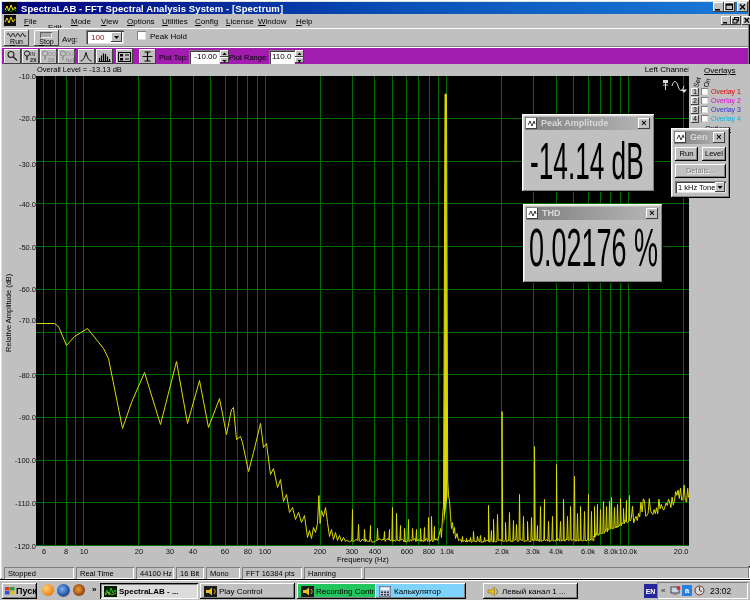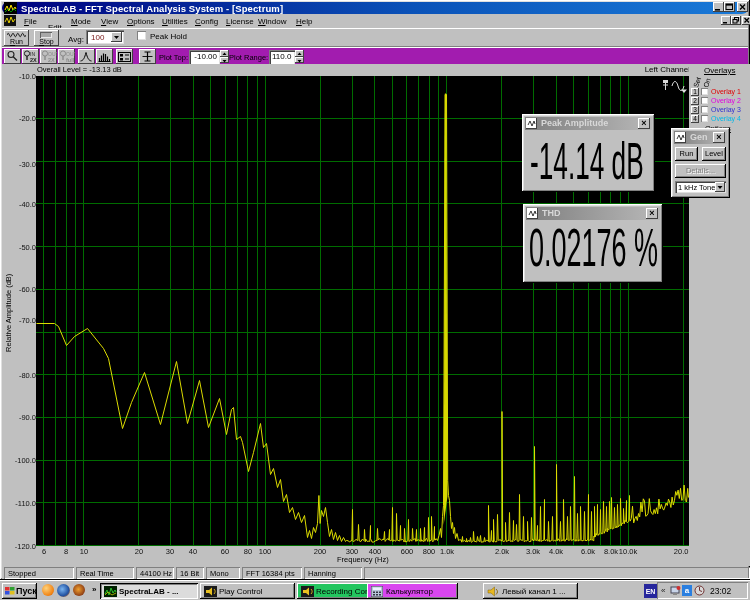--- a/index.html
+++ b/index.html
@@ -11,21 +11,21 @@
 .field{background:#fff;box-shadow:inset 1px 1px 0 #808080,inset 2px 2px 0 #404040,inset -1px -1px 0 #dfdfdf}
 .cell{box-shadow:inset 1px 1px 0 #808080,inset -1px -1px 0 #fff;padding:2px 4px;position:absolute;top:1px;height:12px;font-size:7.5px;color:#000;white-space:nowrap}
 .yl{position:absolute;right:0;width:56px;text-align:right;font-size:7.5px;color:#111}
 .xl{position:absolute;width:30px;text-align:center;font-size:7.5px;color:#111;top:0}
 .tb{position:absolute;font-size:8px}
 u{text-decoration:underline}
 </style></head>
 <body>
 <div class="raised abs" style="left:0;top:0;width:750px;height:580px"></div>
 
-<div class="abs" style="left:2px;top:2px;width:746px;height:12px;background:linear-gradient(to right,#00007e,#0a52b8 55%,#1a7ad8);border-radius:6px;">
+<div class="abs" style="left:2px;top:2px;width:746px;height:12px;background:linear-gradient(to right,#00007e,#0a52b8 55%,#1a7ad8);">
  <svg class="abs" style="left:2px;top:0px" width="13" height="12">
       <rect width="13" height="12" fill="#000"></rect>
       <polyline points="1,8 3,4 5,9 7,3 9,8 11,5 12,7" stroke="#ffe400" fill="none"></polyline>
       <polyline points="1,10 4,7 7,10 10,7 12,9" stroke="#00b400" fill="none" stroke-width="0.8"></polyline>
     </svg>
  <div class="abs" style="left:19px;top:1px;font-weight:bold;color:#fff;font-size:9.5px;letter-spacing:0.1px">SpectraLAB - FFT Spectral Analysis System - [Spectrum]</div>
  <div class="btn1 abs" style="left:711px;top:0px;width:11px;height:10px"><svg width="11" height="10">
         <rect x="2" y="7" width="5" height="1.6" fill="#000"></rect>
       </svg></div>
  <div class="btn1 abs" style="left:722px;top:0px;width:11px;height:10px"><svg width="11" height="10">
@@ -66,21 +66,21 @@
  <div class="btn1 abs" style="left:2px;top:1px;width:25px;height:16px">
    <svg class="abs" style="left:3px;top:1px" width="19" height="8">
         <path d="M0 4 Q1.2 0.5 2.4 4 T4.8 4 T7.2 4 T9.6 4 T12 4 T14.4 4 T16.8 4 T19 4" stroke="#000" fill="none" stroke-width="0.8"></path>
       </svg>
    <div class="abs" style="left:0;top:8px;width:25px;text-align:center;font-size:7px"><u>R</u>un</div>
  </div>
  <div class="btn1 abs" style="left:32px;top:1px;width:25px;height:16px">
    <div class="abs" style="left:6px;top:2px;width:12px;height:6px;background:#a8a8a8;box-shadow:inset 1px 1px 0 #606060,inset -1px -1px 0 #e8e8e8"></div>
    <div class="abs" style="left:0;top:8px;width:25px;text-align:center;font-size:7px"><u>S</u>top</div>
  </div>
- <div class="abs tb" style="left:66px;top:6px">Avg:</div>
+ <div class="abs tb" style="left:60px;top:6px">Avg:</div>
  <div class="field abs" style="left:84px;top:1px;width:38px;height:14px">
    <div class="abs" style="left:5px;top:3px;font-size:8px;color:#7a1a1a">100</div>
    <div class="btn1 abs" style="left:25px;top:2px;width:11px;height:10px"><svg width="11" height="10">
           <path d="M3 4l2.5 3L8 4z" fill="#000"></path>
         </svg></div>
  </div>
  <div class="abs" style="left:135px;top:2px;width:9px;height:9px;background:#fff;box-shadow:inset 1px 1px 0 #808080,inset -1px -1px 0 #dfdfdf"></div>
  <div class="abs tb" style="left:148px;top:3px">Peak Hold</div>
 </div>
 <div class="abs" style="left:2px;top:47px;width:746px;height:18px;background:#a21caf;border-top:1px solid #fff">
@@ -301,21 +301,21 @@
       <div class="abs" style="left:19px;top:4px;font-size:8px;font-weight:normal;white-space:nowrap;overflow:hidden;width:71px">Play Control</div>
     </div>
     <div class="abs" style="left:297px;top:2px;width:89px;height:16px;background:#22c55e;box-shadow:inset -1px -1px 0 #000,inset 1px 1px 0 #fff,inset -2px -2px 0 #808080">
       <svg class="abs" style="left:4px;top:3px" width="13" height="11">
         <rect width="13" height="11" fill="#1a1a1a"></rect>
         <path d="M2 4h3l3-2.5v8L5 7H2z" fill="#e8c020"></path>
         <path d="M10 3c1.5 1.5 1.5 3.5 0 5" stroke="#e8c020" fill="none" stroke-width="0.9"></path>
       </svg>
       <div class="abs" style="left:19px;top:4px;font-size:8px;font-weight:normal;white-space:nowrap;overflow:hidden;width:65px">Recording Control</div>
     </div>
-    <div class="abs" style="left:367px;top:2px;width:91px;height:16px;background:#d946ef;box-shadow:inset -1px -1px 0 #000,inset 1px 1px 0 #fff,inset -2px -2px 0 #808080">
+    <div class="abs" style="left:375px;top:2px;width:91px;height:16px;background:#7dd3fc;box-shadow:inset -1px -1px 0 #000,inset 1px 1px 0 #fff,inset -2px -2px 0 #808080">
       <svg class="abs" style="left:4px;top:3px" width="12" height="11">
         <rect width="12" height="11" rx="1" fill="#b8c4d8" stroke="#445"></rect>
         <rect x="2" y="1.5" width="8" height="2.5" fill="#eef4ff"></rect>
         <rect x="2" y="5.5" width="2" height="1.5" fill="#334"></rect>
         <rect x="5" y="5.5" width="2" height="1.5" fill="#334"></rect>
         <rect x="8" y="5.5" width="2" height="1.5" fill="#334"></rect>
         <rect x="2" y="8" width="2" height="1.5" fill="#334"></rect>
         <rect x="5" y="8" width="2" height="1.5" fill="#334"></rect>
         <rect x="8" y="8" width="2" height="1.5" fill="#334"></rect>
       </svg>

